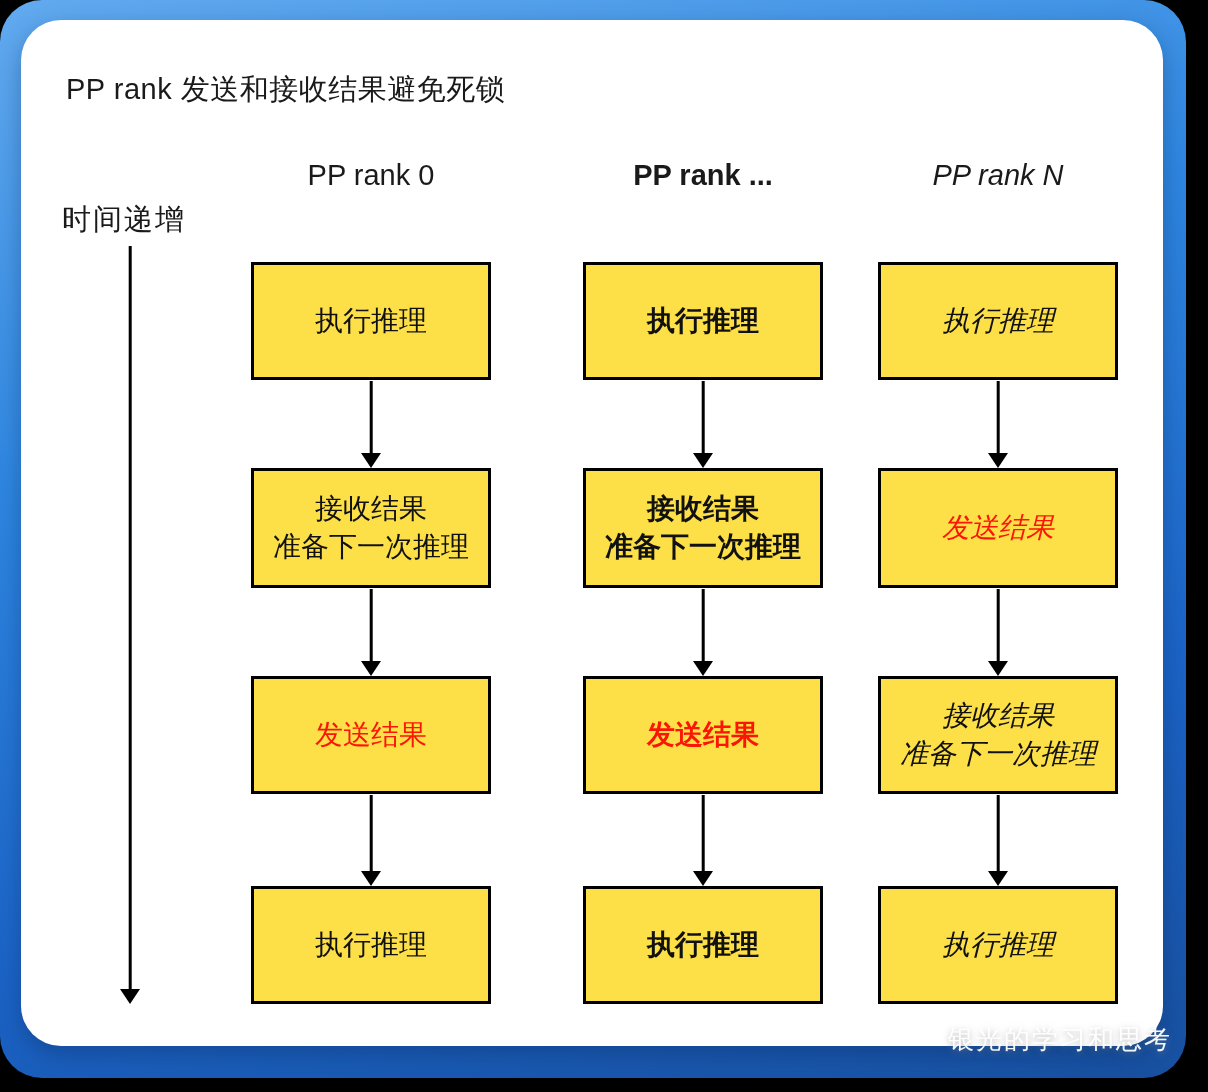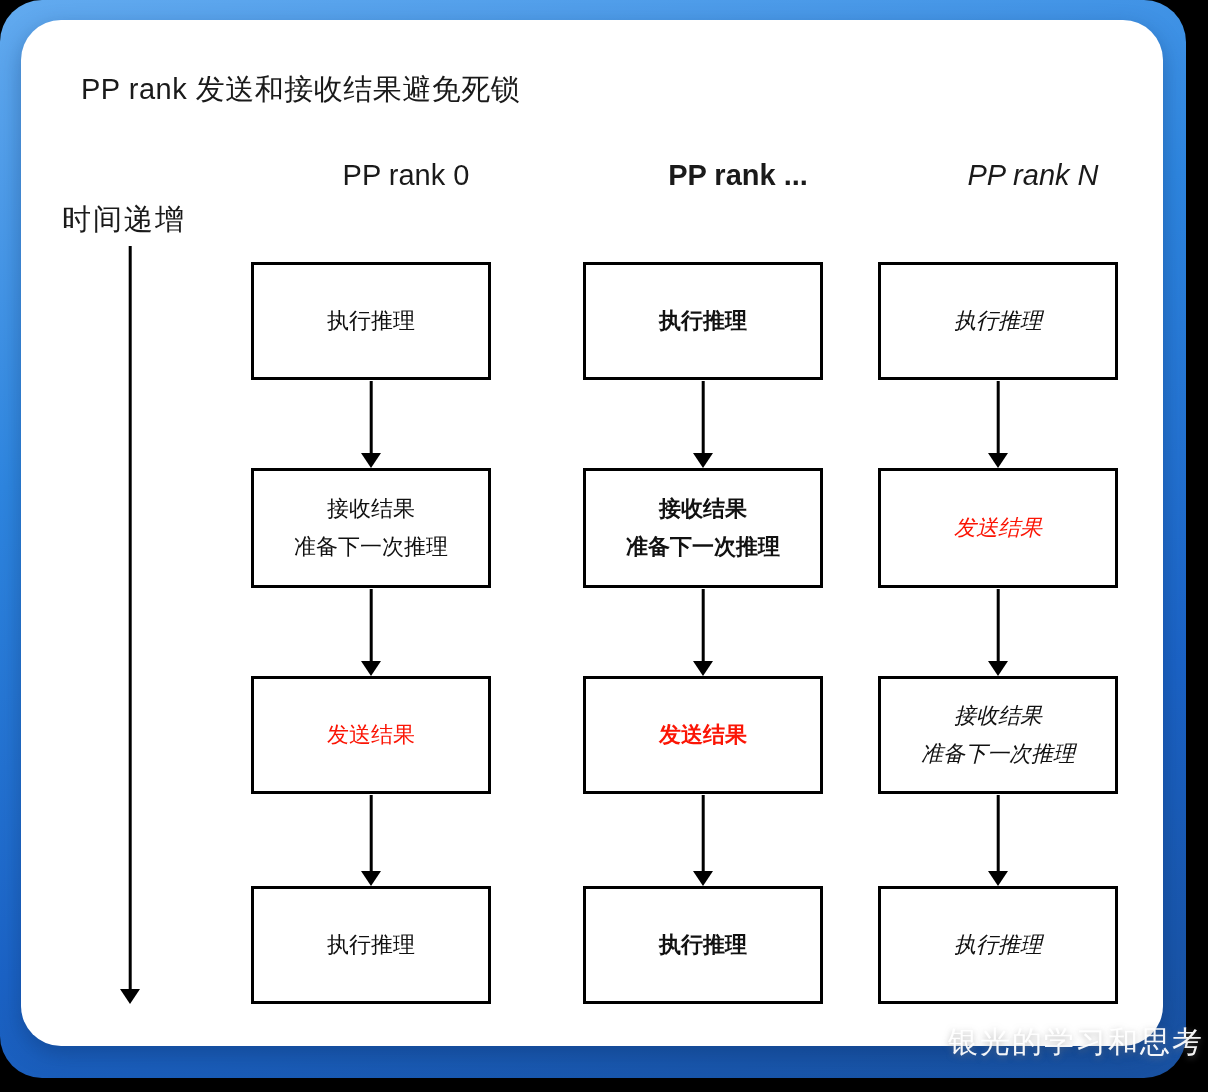--- a/index.html
+++ b/index.html
@@ -27,21 +27,20 @@
     border-radius: 40px;
     box-shadow: 0 8px 22px rgba(10, 40, 90, 0.35);
   }
   .title {
     position: absolute;
     left: 66px; top: 70px;
     font-size: 29px;
     color: #1a1a1a;
     letter-spacing: 0.5px;
     white-space: nowrap;
-    margin-left: 15px;
   }
   .time-label {
     position: absolute;
     left: 62px; top: 200px;
     font-size: 29px;
     color: #1a1a1a;
     letter-spacing: 2px;
     white-space: nowrap;
     text-align: right;
   }
@@ -81,50 +80,49 @@
   .col-1 { left: 583px; font-weight: bold; }
   .col-2 { left: 878px; font-style: italic; }
   .col-header {
     position: absolute;
     top: 159px;
     left: 50%;
     transform: translateX(-50%);
     font-size: 29px;
     color: #1a1a1a;
     white-space: nowrap;
-    margin-left: 35px;
   }
   .box {
     position: absolute;
     left: 0;
     width: 234px;
     border: 3px solid #000000;
-    background: #ffffff;
+    background: #fde047;
     display: flex;
     flex-direction: column;
     align-items: center;
     justify-content: center;
     text-align: center;
-    font-size: 22px;
+    font-size: 28px;
     line-height: 38px;
     color: #111111;
   }
   .box[data-hl="true"] .bl { color: #fb1505; }
   .b1 { top: 262px; height: 112px; }
   .b2 { top: 468px; height: 114px; }
   .b3 { top: 676px; height: 112px; }
   .b4 { top: 886px; height: 112px; }
   .flow-arrow { left: 108px; width: 24px; }
   .fa1 { top: 381px; height: 87px; }
   .fa2 { top: 589px; height: 87px; }
   .fa3 { top: 795px; height: 91px; }
   .watermark {
     position: absolute;
     left: 948px; top: 1022px;
-    font-size: 30px;
+    font-size: 26px;
     letter-spacing: 2px;
     color: rgba(255, 255, 255, 0.95);
     text-shadow: 0 2px 6px rgba(125, 125, 125, 0.55);
     white-space: nowrap;
   }
 </style>
 </head>
 <body>
 
 <div class="frame"></div>

